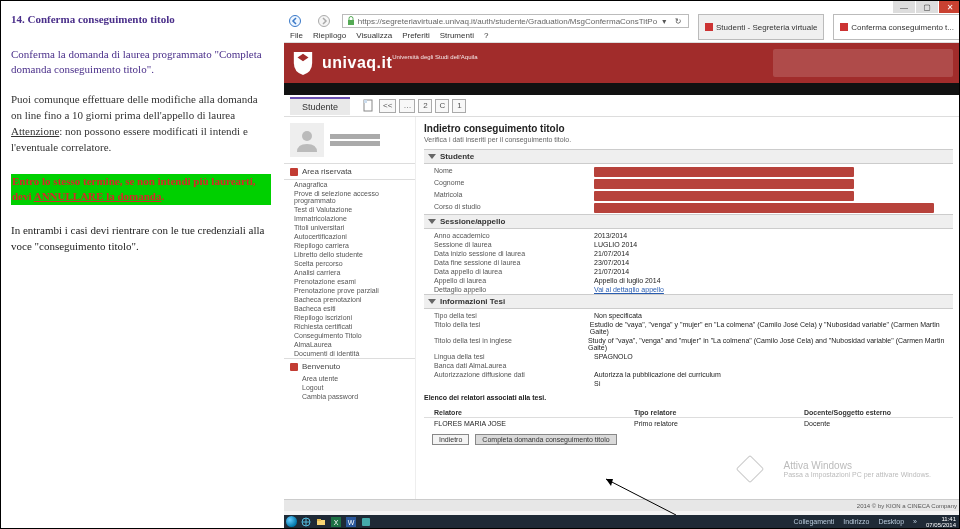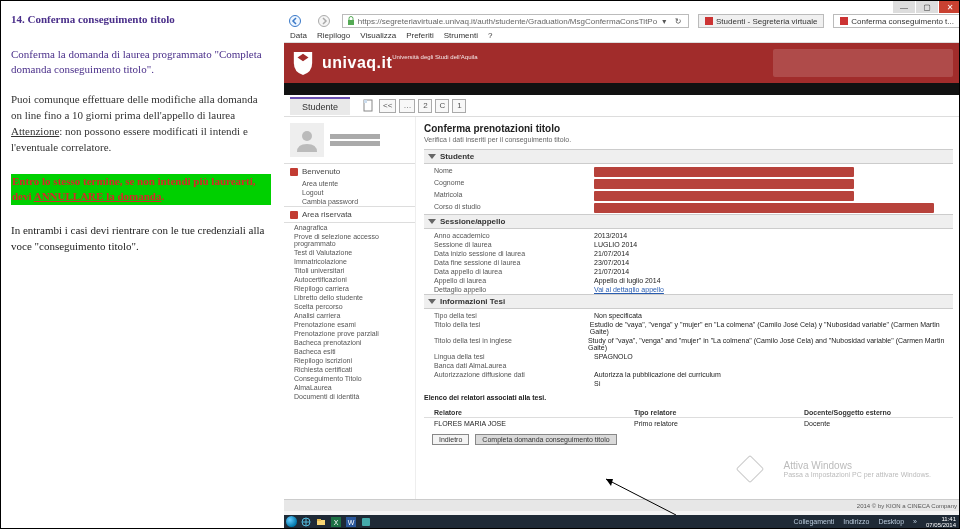--- a/index.html
+++ b/index.html
@@ -18,21 +18,21 @@
   .winbar { height: 12px; background: #fff; display:flex; align-items:center; justify-content:flex-end; gap:1px; padding-right:0; }
   .winbar .wbtn { width:22px; height:12px; background:#ddd; display:flex; align-items:center; justify-content:center; font-size:8px; color:#333; }
   .winbar .wbtn.close { background:#c94131; color:#fff; }
   
   .ietabs { height:16px; background:#fff; display:flex;justify-content:space-between; }
   .ieiconcol { width:22px; display:flex; align-items:center; justify-content:center; }
   .ieurlarea { display:flex; align-items:center; flex:0 0 305px; border:1px solid #bbb; background:#fff; height:14px; margin:1px 0; padding:0 3px; }
   .ieurlarea svg { flex:0 0 auto; }
   .ieurlarea .urltxt { flex:1; overflow:hidden; white-space:nowrap; margin-left:2px; color:#666; }
   .ieurlarea .urlbtn { width:14px; text-align:center; color:#555; }
-  .browtab { border:1px solid #bbb; margin:1px 0 0 2px; height:14px; padding:0 6px; display:flex; align-items:center; background:#f0f0f0; gap:3px; font-size:8px; color:#333; }
+  .browtab { border:1px solid #bbb; margin:1px 0 0 2px; height:26px; padding:0 6px; display:flex; align-items:center; background:#f0f0f0; gap:3px; font-size:8px; color:#333; }
   .browtab svg { flex:0 0 auto; }
   .browtab.active { background:#fff; }
   
   .iemenu { height:14px; background:#fff; display:flex; align-items:center; padding-left:6px; gap:10px; color:#333; font-size:8px; border-bottom:1px solid #ddd; }
   
   .sitehdr { height:40px; background:#a12c2b; display:flex; align-items:center; padding:0 8px; color:#fff; gap:8px; }
   .crest { width:22px; height:26px; }
   .brand { display:flex; flex-direction:row; }
   .brand .b1 { font-size:16px; font-weight:bold; letter-spacing:0.5px; }
   .brand .b2 { font-size:6px; opacity:.9; }
@@ -144,21 +144,21 @@
       <span>Studenti - Segreteria virtuale</span>
     </div>
     <div class="browtab active">
       <svg width="8" height="8" viewBox="0 0 8 8">
           <rect width="8" height="8" fill="#c33"></rect>
         </svg>
       <span>Conferma conseguimento t...</span>
     </div>
   </div>
   <div class="iemenu">
-    <span>Data</span>
+    <span>File</span>
     <span>Riepilogo</span>
     <span>Visualizza</span>
     <span>Preferiti</span>
     <span>Strumenti</span>
     <span>?</span>
   </div>
   <div class="sitehdr">
     <svg class="crest" viewBox="0 0 24 28">
       <path d="M2 2 H22 V14 Q22 24 12 27 Q2 24 2 14 Z" fill="#fff"></path>
       <path d="M6 8 L12 4 L18 8 L12 12 Z" fill="#a12c2b"></path>
@@ -190,29 +190,20 @@
         <div class="pic">
           <svg viewBox="0 0 28 28">
               <circle cx="14" cy="10" r="5" fill="#bbb"></circle>
               <path d="M4 26 Q4 18 14 18 Q24 18 24 26 Z" fill="#bbb"></path>
             </svg>
         </div>
         <div class="nameblock">
           <div class="l"></div>
             <div class="l"></div>
         </div>
-      </div>
-      <div class="menusec">
-        <div class="mhdr">
-          <div class="redbox"></div>
-          <span>Benvenuto</span>
-        </div>
-        <div class="mi">Area utente</div>
-        <div class="mi">Logout</div>
-        <div class="mi">Cambia password</div>
       </div>
       <div class="menusec">
         <div class="mhdr">
           <div class="redbox"></div>
           <span>Area riservata</span>
         </div>
         <div class="leftmenu2" id="lm2">
             <div class="mi">Anagrafica</div>
             <div class="mi">Prove di selezione accesso programmato</div>
             <div class="mi">Test di Valutazione</div>
@@ -227,23 +218,32 @@
             <div class="mi">Prenotazione prove parziali</div>
             <div class="mi">Bacheca prenotazioni</div>
             <div class="mi">Bacheca esiti</div>
             <div class="mi">Riepilogo iscrizioni</div>
             <div class="mi">Richiesta certificati</div>
             <div class="mi">Conseguimento Titolo</div>
             <div class="mi">AlmaLaurea</div>
             <div class="mi">Documenti di identità</div>
           </div>
       </div>
+      <div class="menusec">
+        <div class="mhdr">
+          <div class="redbox"></div>
+          <span>Benvenuto</span>
+        </div>
+        <div class="mi">Area utente</div>
+        <div class="mi">Logout</div>
+        <div class="mi">Cambia password</div>
+      </div>
     </div>
     <div class="rightcol">
-      <div class="rc-title">Conferma prenotazioni titolo</div>
+      <div class="rc-title">Indietro conseguimento titolo</div>
       <div class="rc-sub">Verifica i dati inseriti per il conseguimento titolo.</div>
 
       <div class="sectband">
         <div class="tri down"></div>
         <span class="lbl">Studente</span>
       </div>
       <div class="kv">
           <div class="k">Nome</div>
           <div class="v redbar"></div>
         </div>

